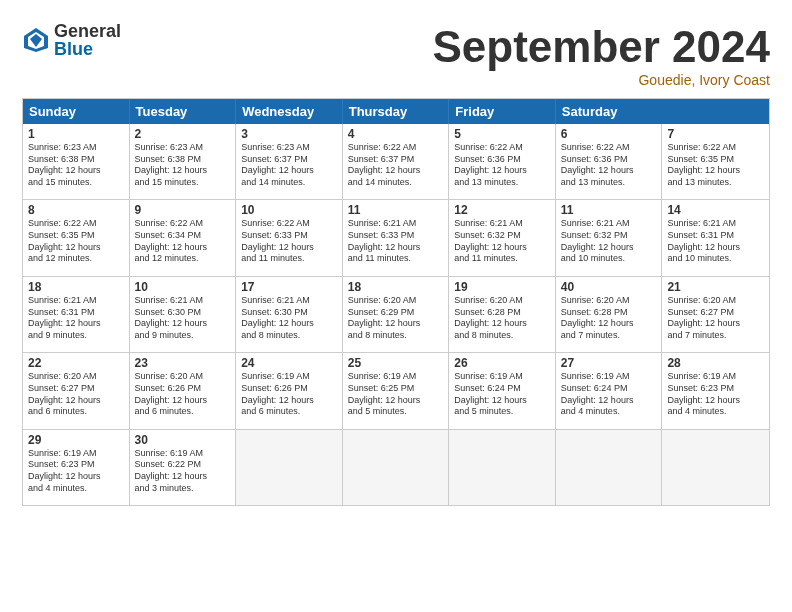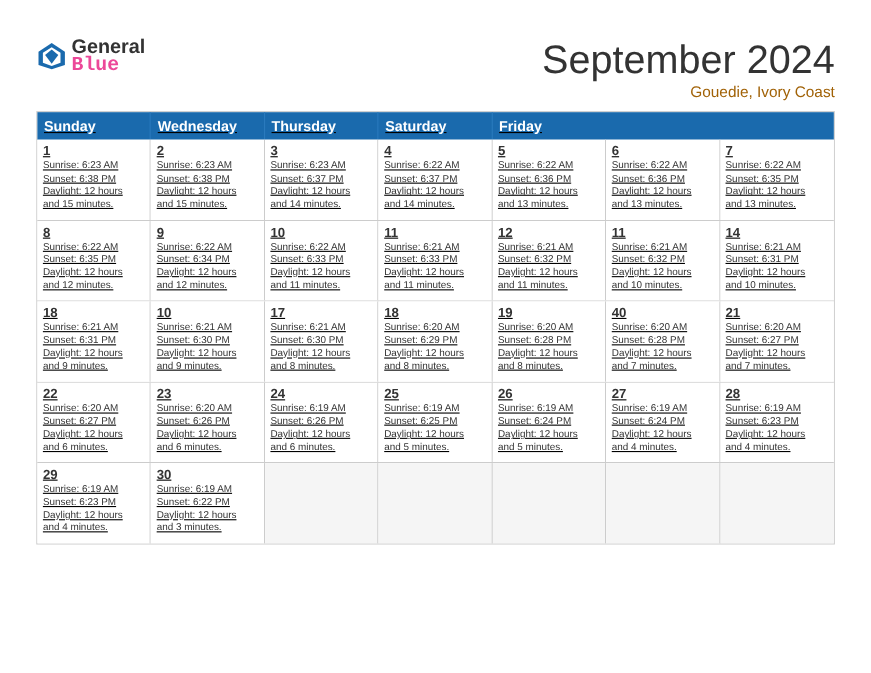--- a/index.html
+++ b/index.html
@@ -6,21 +6,21 @@
     body {
       font-family: Arial, sans-serif;
       background: #fff;
       width: 792px;
       height: 612px;
       overflow: hidden;
     }
     .page {
       width: 792px;
       height: 528px;
-      padding: 33px;
+      padding: 22px;
       display: flex;
       flex-direction: column;
     }
     .header {
       display: flex;
       justify-content: space-between;
       align-items: flex-start;
       margin-bottom: 10px;
     }
     .logo {
@@ -34,45 +34,43 @@
       line-height: 1;
     }
     .logo-general {
       font-size: 18px;
       font-weight: bold;
       color: #333;
     }
     .logo-blue {
       font-size: 18px;
       font-weight: bold;
-      color: #ec4899;
-      font-family: Liberation Mono, monospace;
+      color: #0369a1;
     }
     .logo-icon {
       width: 28px;
       height: 28px;
     }
     .title-area {
       text-align: right;
     }
     .month-title {
-      font-size: 36px;
-      font-weight: normal;
+      font-size: 44px;
+      font-weight: bold;
       color: #333;
     }
     .subtitle {
       font-size: 14px;
       color: #a16207;
     }
     .calendar {
       flex: 1;
       display: flex;
       flex-direction: column;
       border: 1px solid #ccc;
-      text-decoration: underline;
     }
     .cal-header {
       display: grid;
       grid-template-columns: repeat(7, 1fr);
       background: #1a6aad;
     }
     .cal-header-cell {
       color: #fff;
       font-size: 13px;
       font-weight: bold;
@@ -133,24 +131,25 @@
     </div>
     <div class="title-area">
       <div class="month-title">September 2024</div>
       <div class="subtitle">Gouedie, Ivory Coast</div>
     </div>
   </div>
 
   <div class="calendar">
     <div class="cal-header">
       <div class="cal-header-cell">Sunday</div>
+      <div class="cal-header-cell">Tuesday</div>
       <div class="cal-header-cell">Wednesday</div>
       <div class="cal-header-cell">Thursday</div>
+      <div class="cal-header-cell">Friday</div>
       <div class="cal-header-cell">Saturday</div>
-      <div class="cal-header-cell">Friday</div>
     </div>
     <div class="cal-body" id="cal-body">
     <div class="cal-row">
           <div class="cal-cell">
             <span class="day-num">1</span>
             <div class="cell-text" style="white-space: pre-line;">Sunrise: 6:23 AM
 Sunset: 6:38 PM
 Daylight: 12 hours
 and 15 minutes.</div>
           </div>

